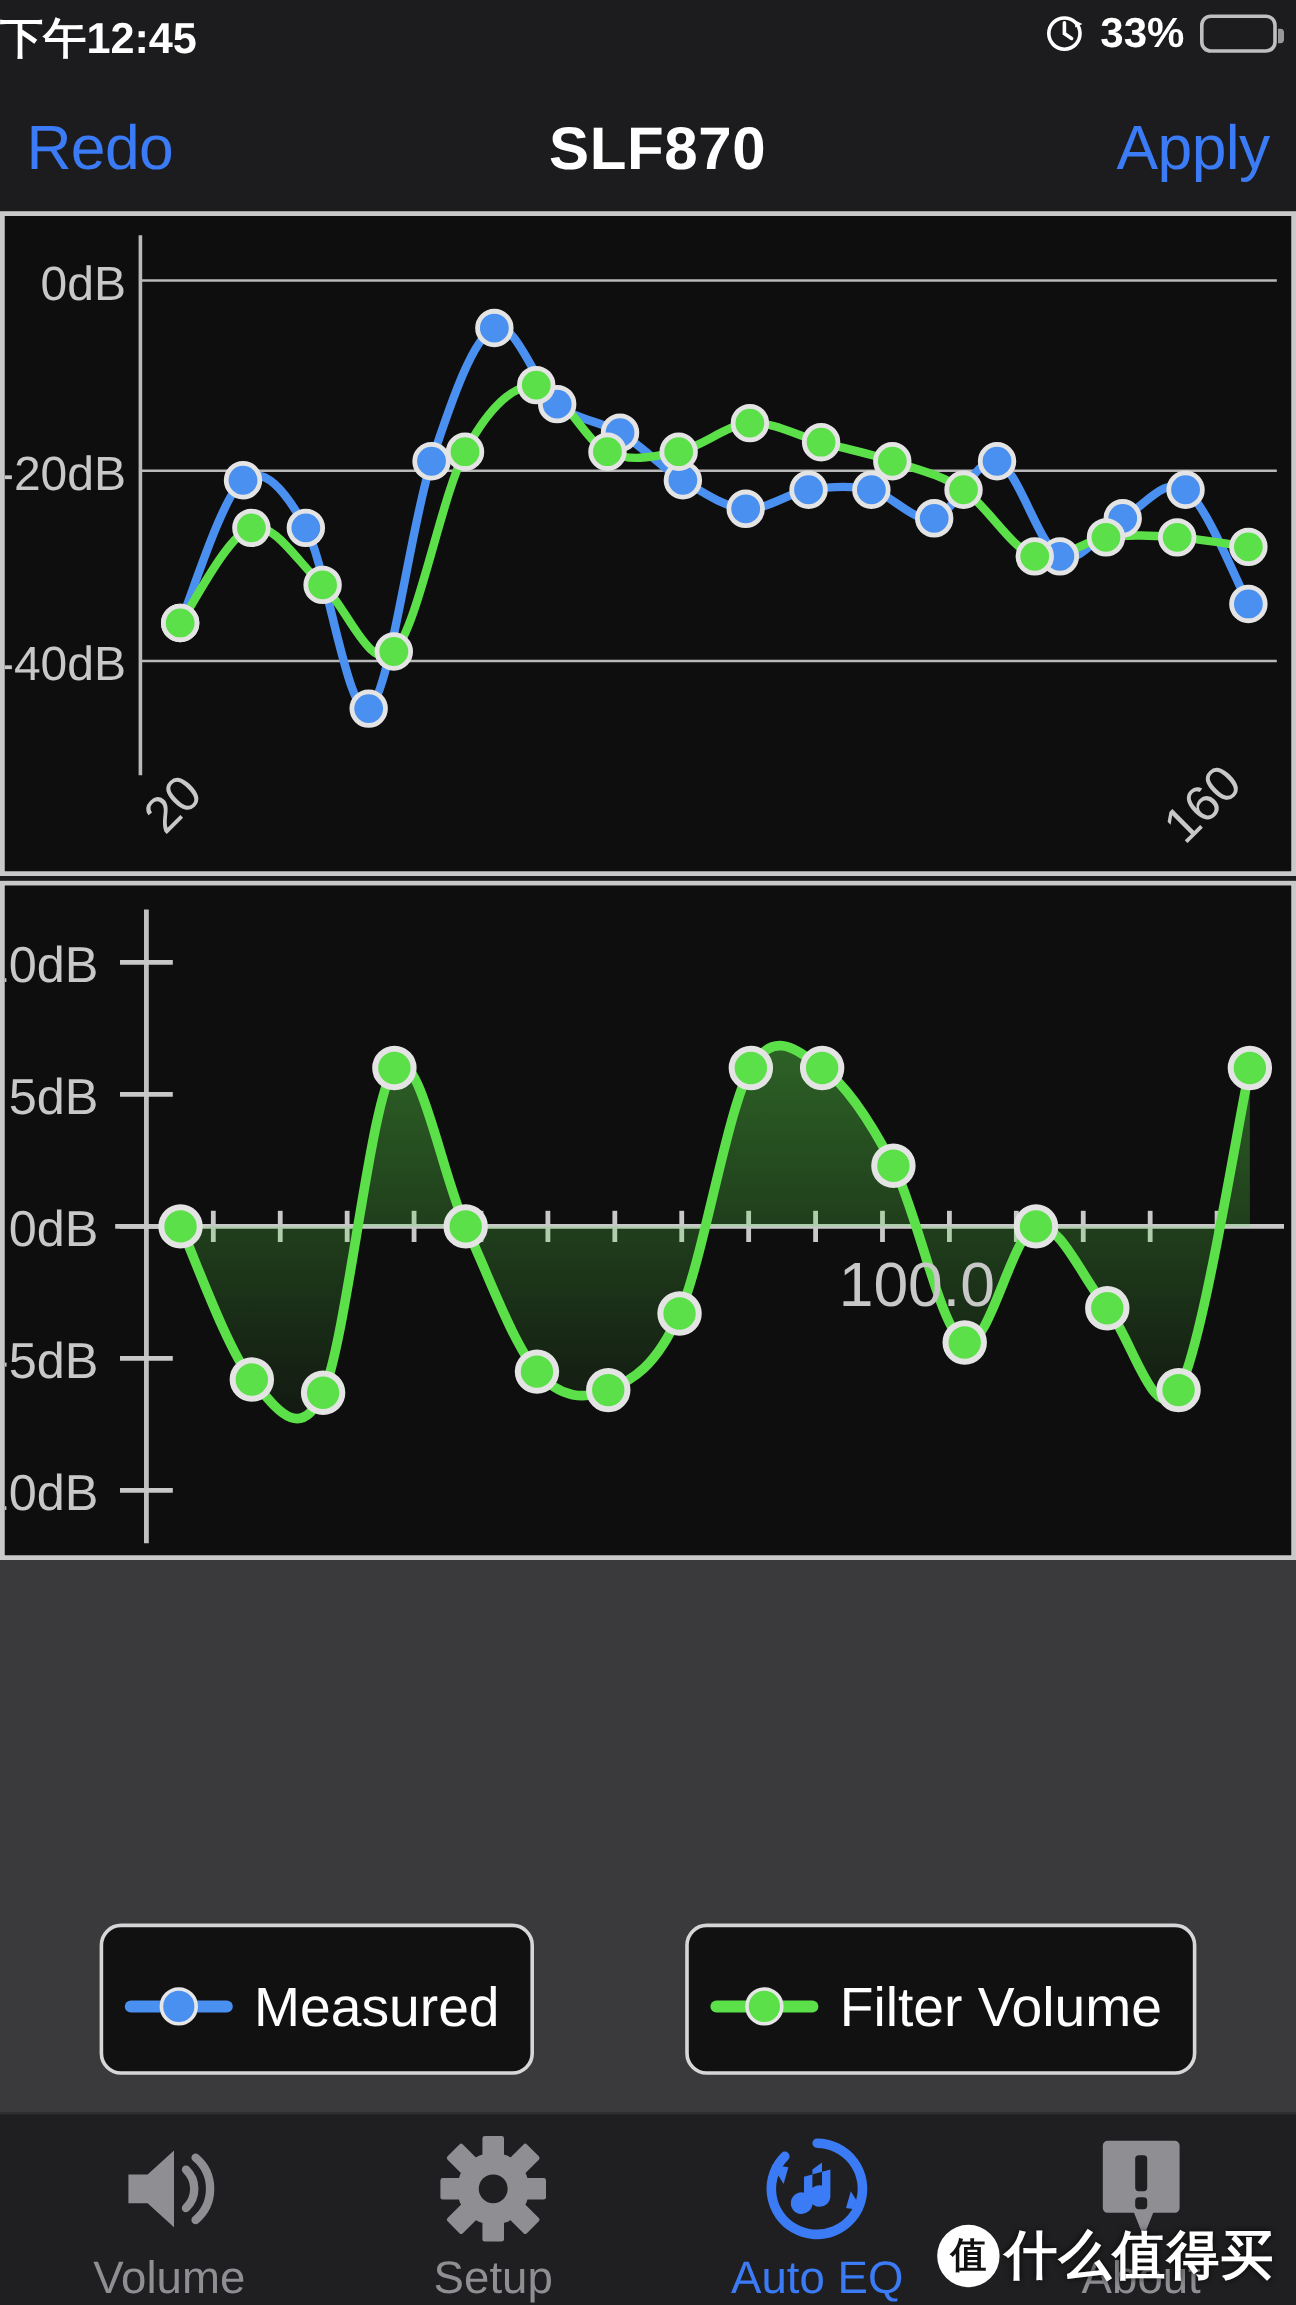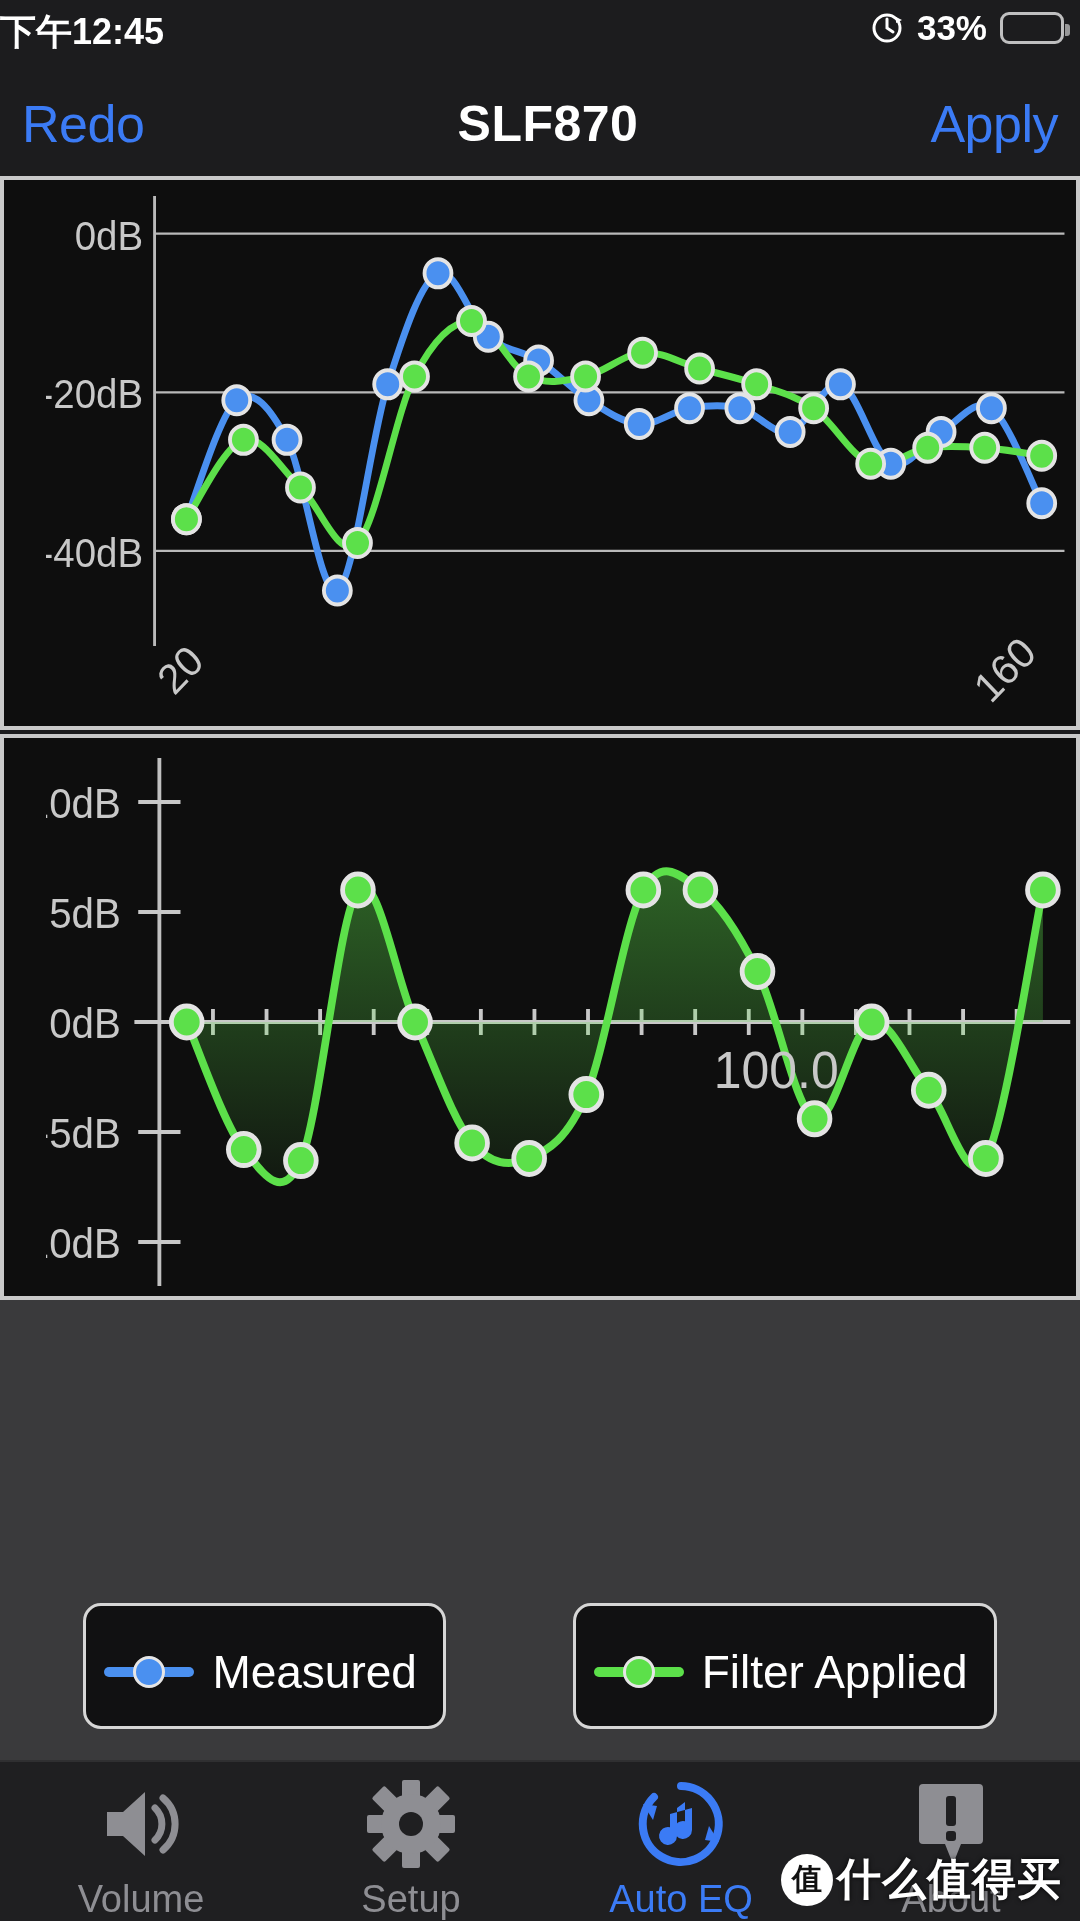--- a/index.html
+++ b/index.html
@@ -56,21 +56,21 @@
     text-align:center; color:#ffffff; font-size:50px; font-weight:700; letter-spacing:0.5px;
   }
   .nav-right {
     position:absolute; right:22px; top:50%; transform:translateY(-50%);
     color:#3b7bf5; font-size:52px; font-weight:400; letter-spacing:-0.5px;
   }
 
   
   .panel {
     position:absolute; left:0; width:1080px;
-    background:#0e0e0e; border:4px solid #c9c9c9;padding-left:42px;
+    background:#0e0e0e; border:4px solid #c9c9c9;
   }
   #panel-top    { top:176px; height:554px; }
   #panel-bottom { top:734px; height:566px; }
   .panel svg { display:block; width:100%; height:100%; }
 
   
   .legend {
     position:absolute; left:0; top:1300px; width:1080px; height:460px;
     background:#3a3a3c;
   }
@@ -266,21 +266,21 @@
     <div class="legend-btn">
       <span class="legend-swatch" style="background:#4a90f0">
         <span class="dot" style="background:#4a90f0"></span>
       </span>
       <span class="legend-label">Measured</span>
     </div>
     <div class="legend-btn">
       <span class="legend-swatch" style="background:#5ce04a">
         <span class="dot" style="background:#5ce04a"></span>
       </span>
-      <span class="legend-label">Filter Applied</span>
+      <span class="legend-label">Filter Volume</span>
     </div>
   </div>
 
   <div class="tabbar">
 
     <div class="tab inactive">
       <span class="ticon">
         <svg viewBox="0 0 96 96" width="96" height="96">
           <path d="M14 36 h16 L52 16 v64 L30 60 H14 z" fill="#8e8e93"></path>
           <path d="M62 32 a22 22 0 0 1 0 32" stroke="#8e8e93" stroke-width="7" fill="none" stroke-linecap="round"></path>

